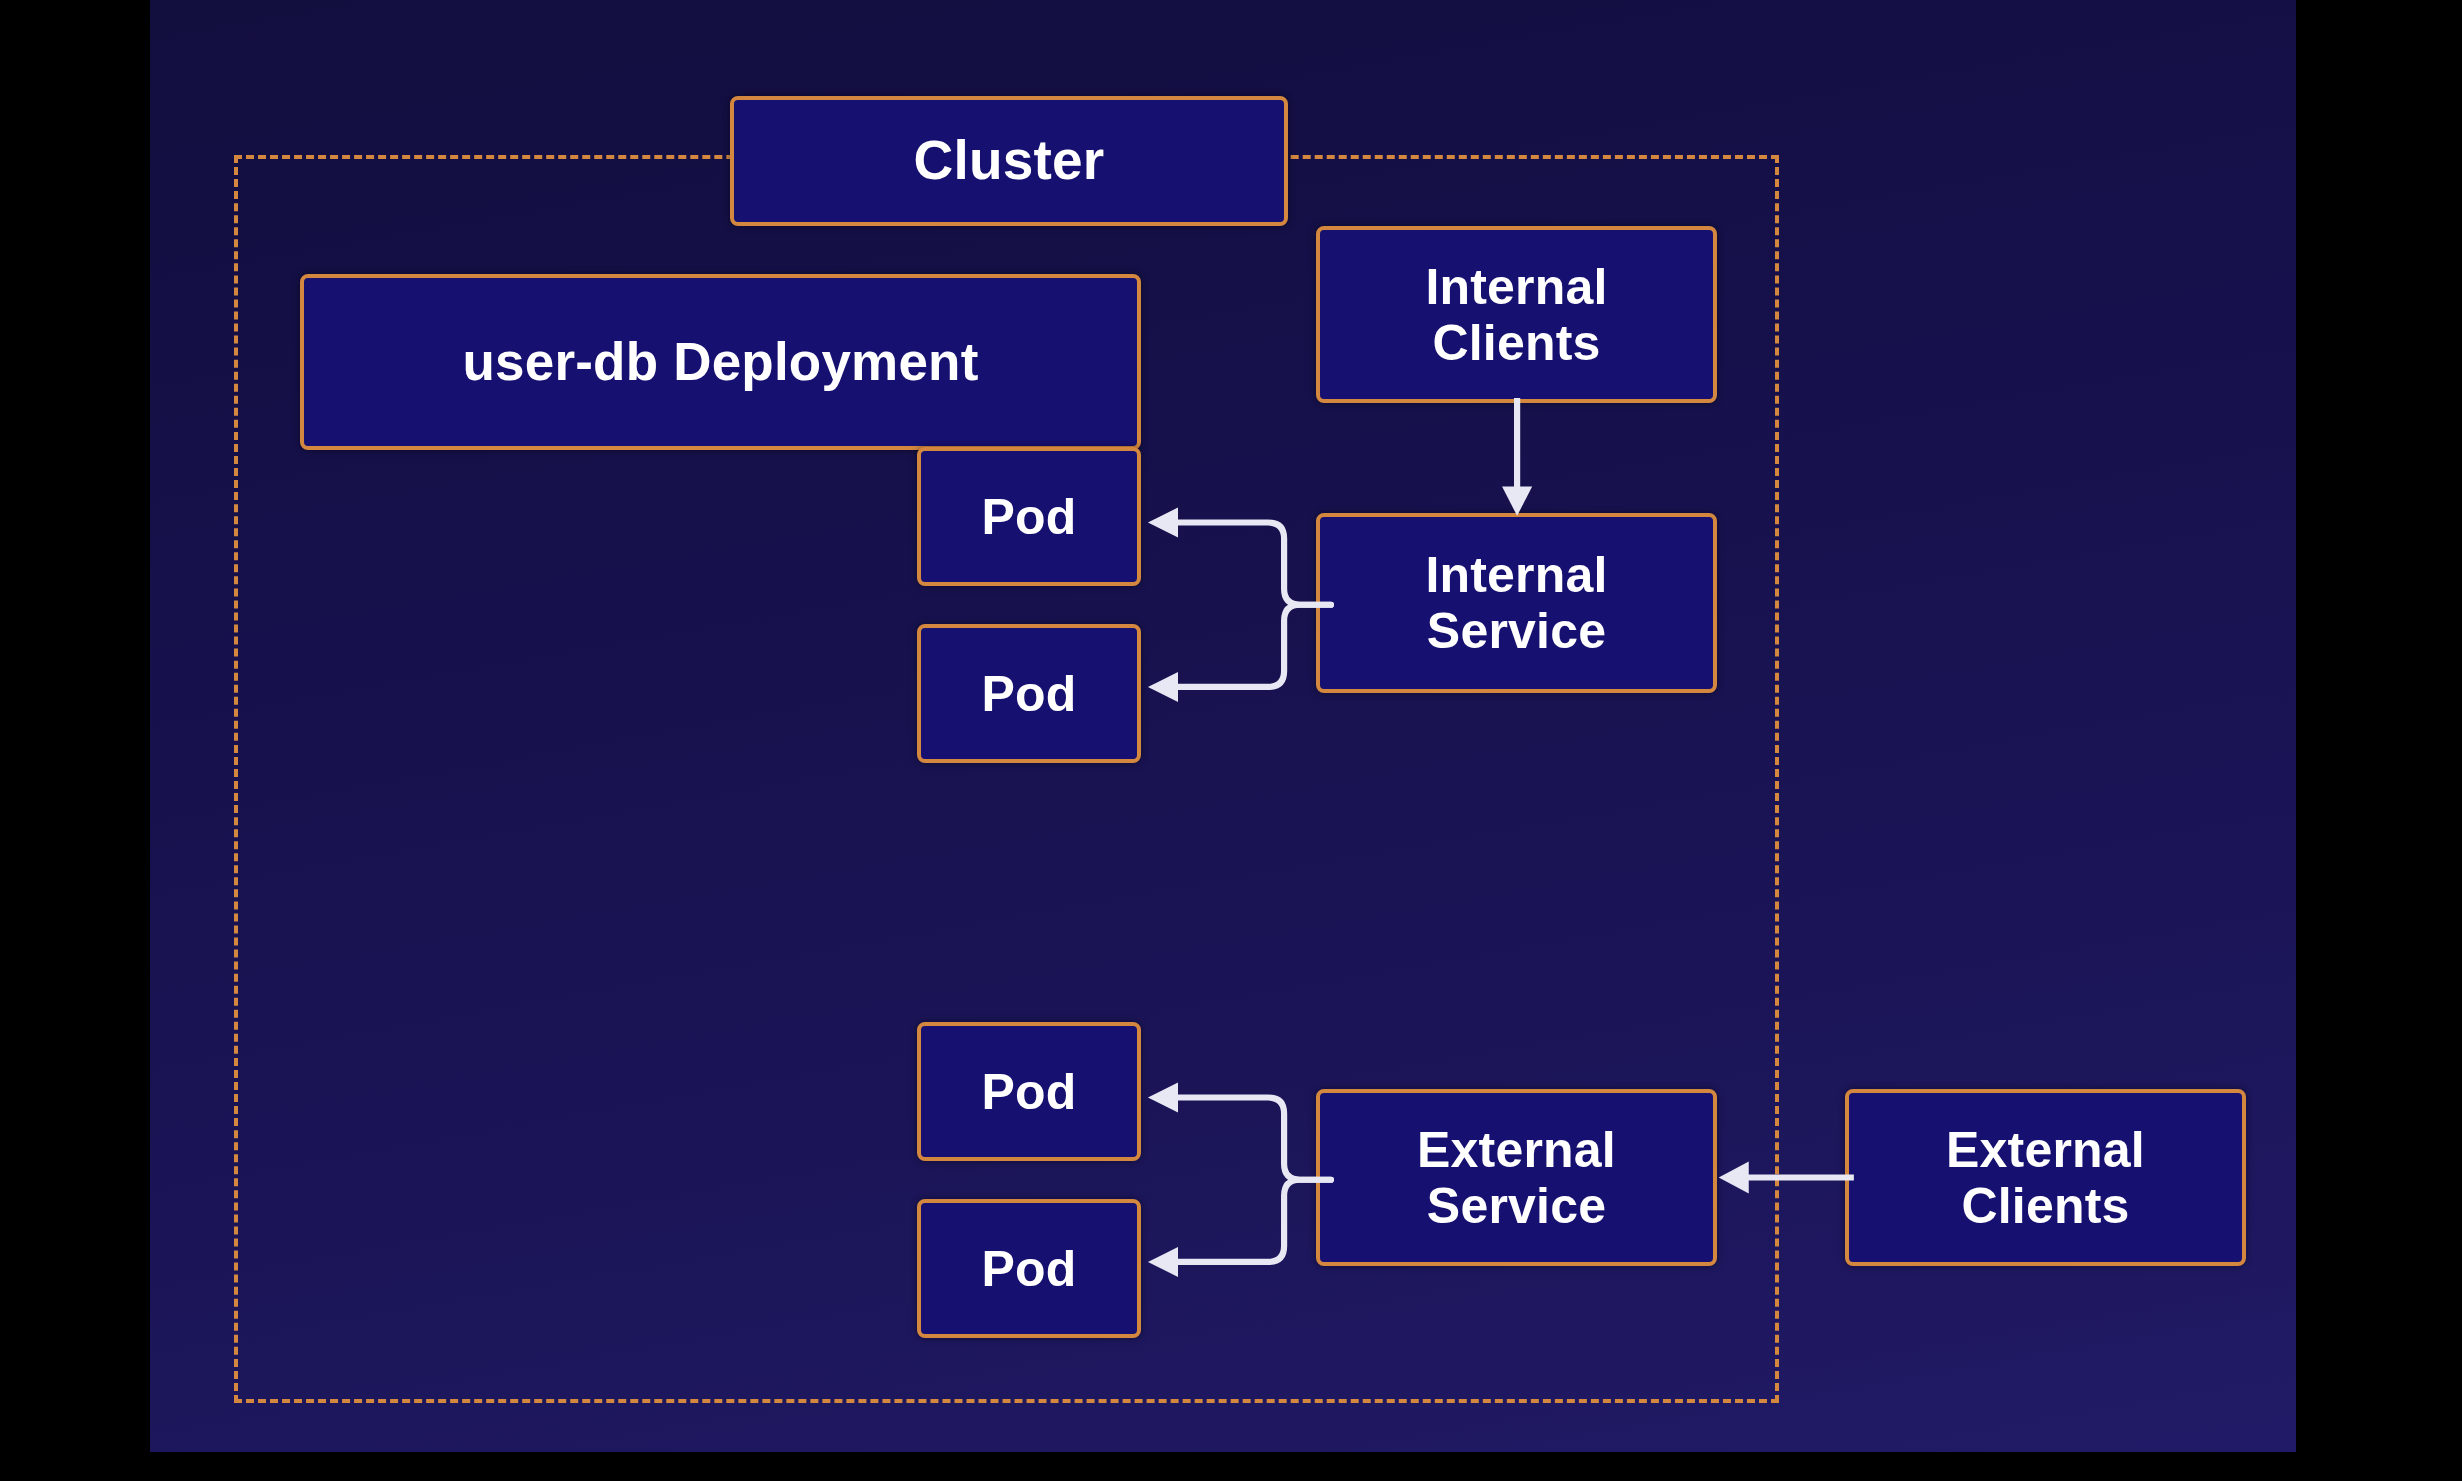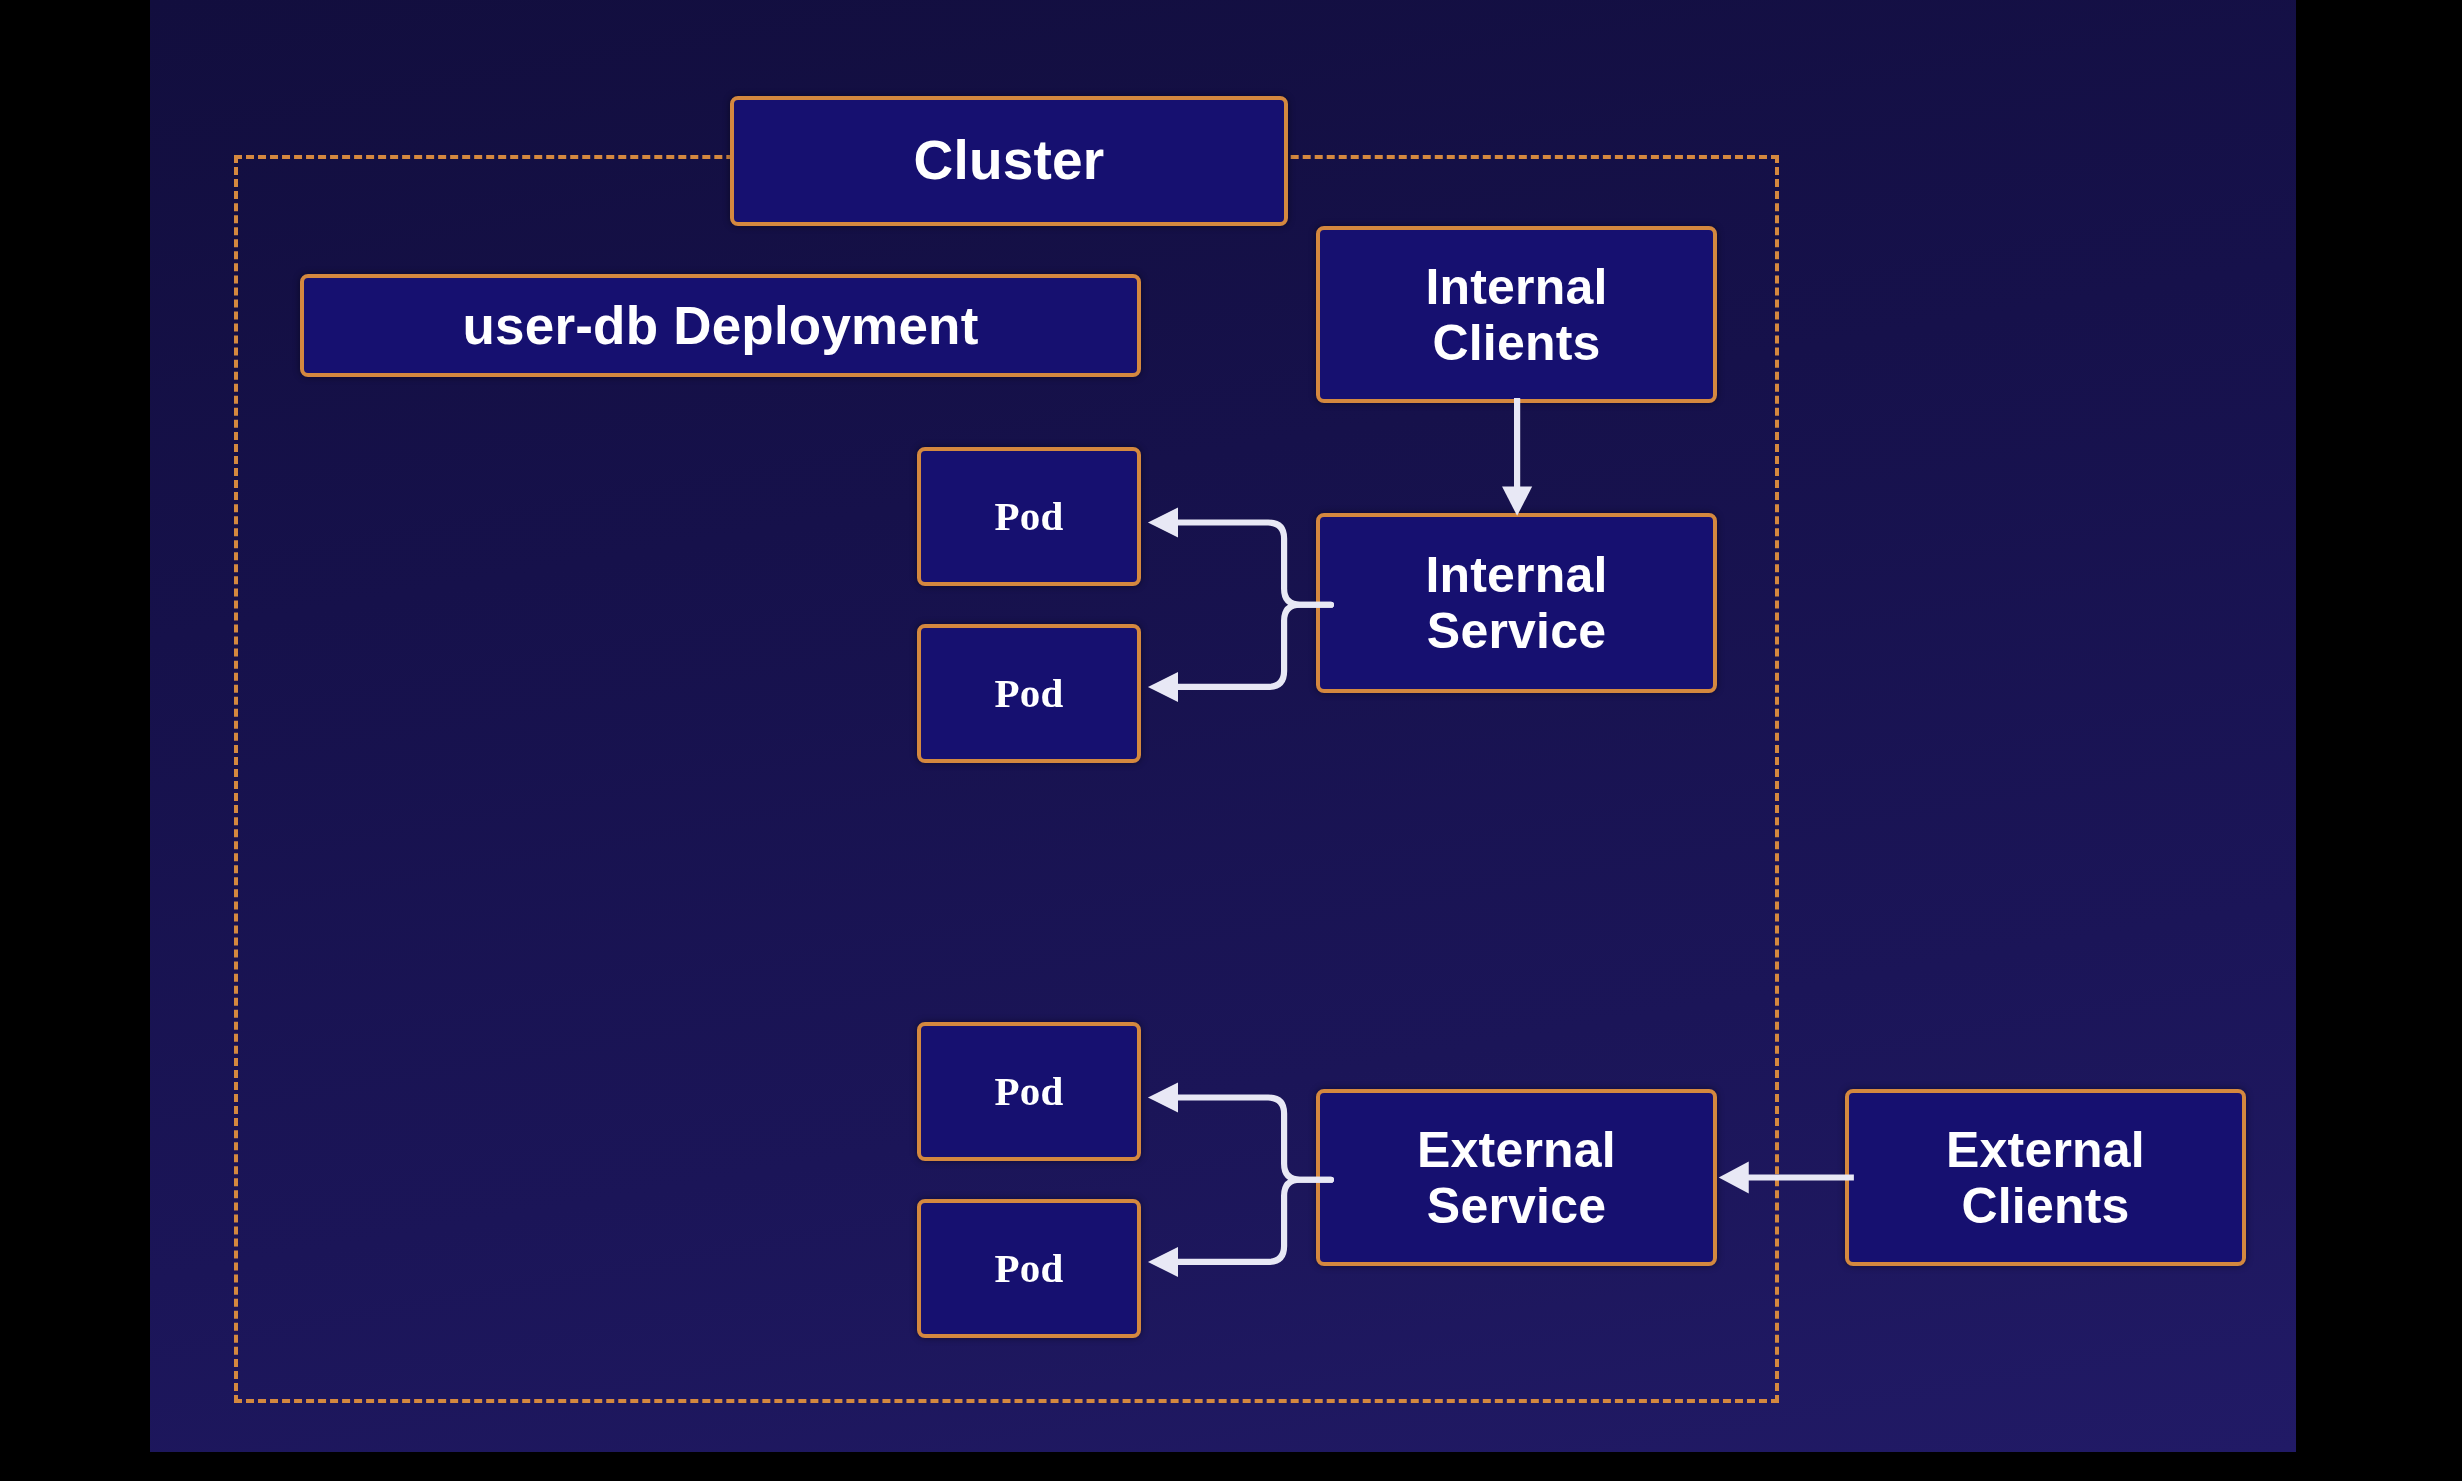--- a/index.html
+++ b/index.html
@@ -54,21 +54,21 @@
     color: #ffffff;
     font-weight: bold;
     letter-spacing: 0.2px;
     line-height: 1.12;
     box-shadow: 0 0 7px rgba(0,0,0,0.45);
   }
   .node span { display: block; padding: 0 8.9px; }
 
   .f-cluster    { font-size: 55px; }
   .f-deploy     { font-size: 53px; }
-  .f-pod        { font-size: 41px; font-family: Liberation Serif, serif; }
+  .f-pod        { font-size: 50px; }
   .f-service    { font-size: 50px; }
   .f-clients    { font-size: 50px; }
 
   
   .connector {
     position: absolute;
     pointer-events: none;
   }
   .connector svg { display: block; overflow: visible; }
 </style>
@@ -77,21 +77,21 @@
 
 <div id="stage">
   <div id="slide">
 
     <div class="cluster-boundary" style="left:84px; top:155px; width:1545px; height:1248px;"></div>
 
     <div class="node f-cluster" style="left:580px; top:96px; width:558px; height:130px;">
       <span>Cluster</span>
     </div>
 
-    <div class="node f-deploy" style="left:150px; top:274px; width:841px; height:103px;">
+    <div class="node f-deploy" style="left:150px; top:274px; width:841px; height:176px;">
       <span>user-db Deployment</span>
     </div>
 
     <div class="node f-pod" style="left:767px; top:447px; width:224px; height:139px;">
       <span>Pod</span>
     </div>
 
     <div class="node f-pod" style="left:767px; top:624px; width:224px; height:139px;">
       <span>Pod</span>
     </div>

